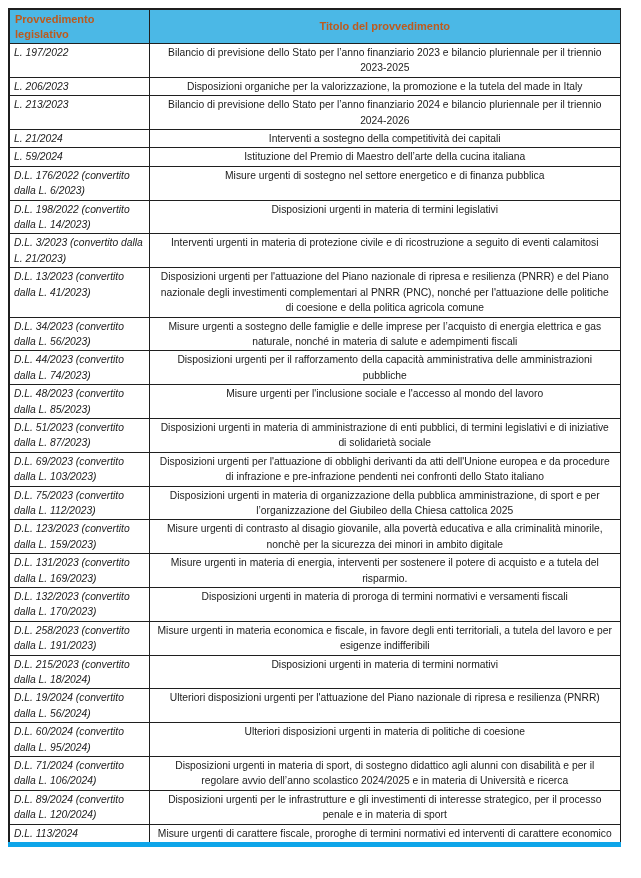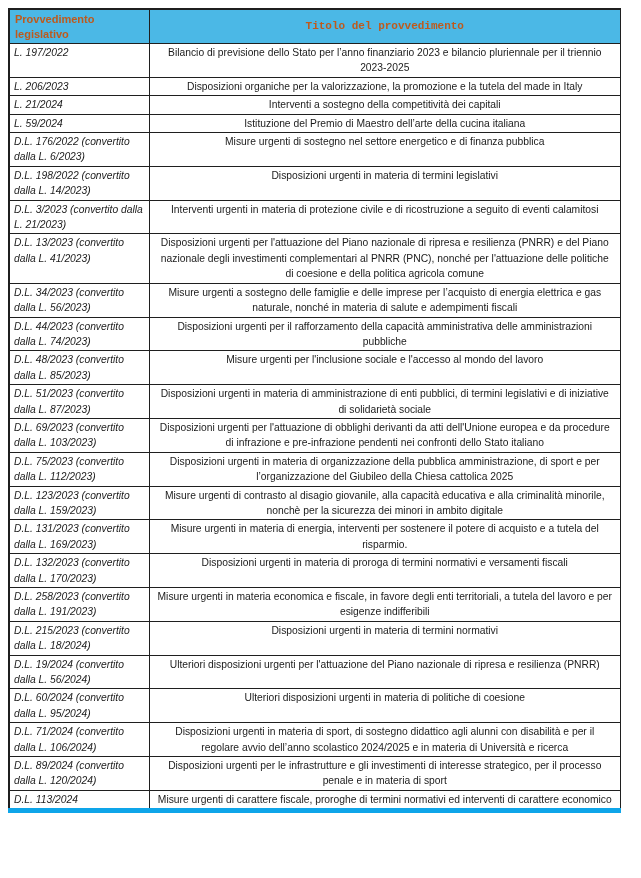--- a/index.html
+++ b/index.html
@@ -40,21 +40,20 @@
   }
   .leg-table th.h-prov {
     text-align: left;
     vertical-align: top;
     padding: 2px 3px 2px 5px;
   }
   .leg-table th.h-tit {
     text-align: center;
     vertical-align: middle;
     padding: 2px 6px;
-    font-family: Liberation Mono, monospace;
   }
   .leg-table td.c1 {
     text-align: left;
     padding: 1px 2px 1px 4px;
     font-style: italic;
   }
   .leg-table td.c2 {
     text-align: center;
     padding: 1px 6px;
   }
@@ -77,20 +76,24 @@
     </tr>
   </thead>
   <tbody>
     <tr>
         <td class="c1">L. 197/2022</td>
         <td class="c2">Bilancio di previsione dello Stato per l’anno finanziario 2023 e bilancio pluriennale per il triennio 2023-2025</td>
       </tr>
     <tr>
         <td class="c1">L. 206/2023</td>
         <td class="c2">Disposizioni organiche per la valorizzazione, la promozione e la tutela del made in Italy</td>
+      </tr>
+    <tr>
+        <td class="c1">L. 213/2023</td>
+        <td class="c2">Bilancio di previsione dello Stato per l’anno finanziario 2024 e bilancio pluriennale per il triennio 2024-2026</td>
       </tr>
     <tr>
         <td class="c1">L. 21/2024</td>
         <td class="c2">Interventi a sostegno della competitività dei capitali</td>
       </tr>
     <tr>
         <td class="c1">L. 59/2024</td>
         <td class="c2">Istituzione del Premio di Maestro dell’arte della cucina italiana</td>
       </tr>
     <tr>
@@ -128,21 +131,21 @@
     <tr>
         <td class="c1">D.L. 69/2023 (convertito dalla L. 103/2023)</td>
         <td class="c2">Disposizioni urgenti per l'attuazione di obblighi derivanti da atti dell'Unione europea e da procedure di infrazione e pre-infrazione pendenti nei confronti dello Stato italiano</td>
       </tr>
     <tr>
         <td class="c1">D.L. 75/2023 (convertito dalla L. 112/2023)</td>
         <td class="c2">Disposizioni urgenti in materia di organizzazione della pubblica amministrazione, di sport e per l’organizzazione del Giubileo della Chiesa cattolica 2025</td>
       </tr>
     <tr>
         <td class="c1">D.L. 123/2023 (convertito dalla L. 159/2023)</td>
-        <td class="c2">Misure urgenti di contrasto al disagio giovanile, alla capacità educativa e alla criminalità minorile, nonchè per la sicurezza dei minori in ambito digitale</td>
+        <td class="c2">Misure urgenti di contrasto al disagio giovanile, alla povertà educativa e alla criminalità minorile, nonchè per la sicurezza dei minori in ambito digitale</td>
       </tr>
     <tr>
         <td class="c1">D.L. 131/2023 (convertito dalla L. 169/2023)</td>
         <td class="c2">Misure urgenti in materia di energia, interventi per sostenere il potere di acquisto e a tutela del risparmio.</td>
       </tr>
     <tr>
         <td class="c1">D.L. 132/2023 (convertito dalla L. 170/2023)</td>
         <td class="c2">Disposizioni urgenti in materia di proroga di termini normativi e versamenti fiscali</td>
       </tr>
     <tr>

